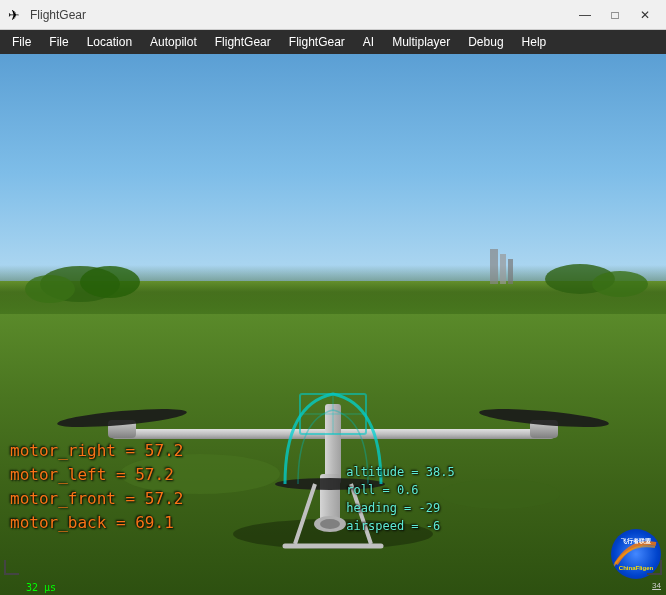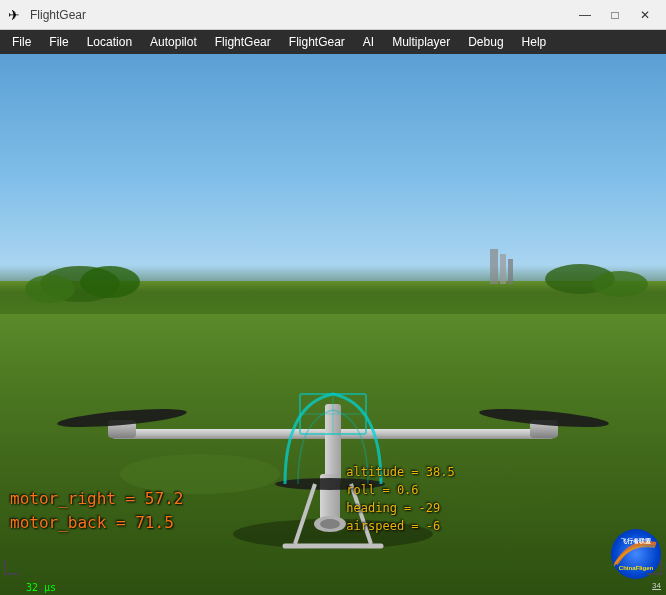--- a/index.html
+++ b/index.html
@@ -126,21 +126,21 @@
       font-family: monospace;
       text-shadow: 1px 1px 2px black, -1px -1px 2px black;
       line-height: 1.5;
     }
 
     
     #telemetry-right {
       position: absolute;
       bottom: 60px;
       left: 52%;
-      color: #eab308;
+      color: #5eead4;
       font-size: 12px;
       font-family: monospace;
       text-shadow: 1px 1px 2px black, -1px -1px 2px black;
       line-height: 1.5;
     }
 
     
     #status-bar {
       position: absolute;
       bottom: 2px;
@@ -322,21 +322,23 @@
       <linearGradient id="strutGrad" x1="0%" y1="0%" x2="100%" y2="0%">
         <stop offset="0%" style="stop-color:#d5d5d5"></stop>
         <stop offset="50%" style="stop-color:#b8b8b8"></stop>
         <stop offset="100%" style="stop-color:#a0a0a0"></stop>
       </linearGradient>
     </defs>
   </svg>
 
   <div id="telemetry-left">
     <div>motor_right = 57.2</div>
-    <div>motor_back = 71.5</div>
+    <div>motor_left = 57.2</div>
+    <div>motor_front = 57.2</div>
+    <div>motor_back = 69.1</div>
   </div>
 
   <div id="telemetry-right">
     <div>altitude = 38.5</div>
     <div>roll = 0.6</div>
     <div>heading = -29</div>
     <div>airspeed = -6</div>
   </div>
 
   <div id="status-bar">32 µs</div>

